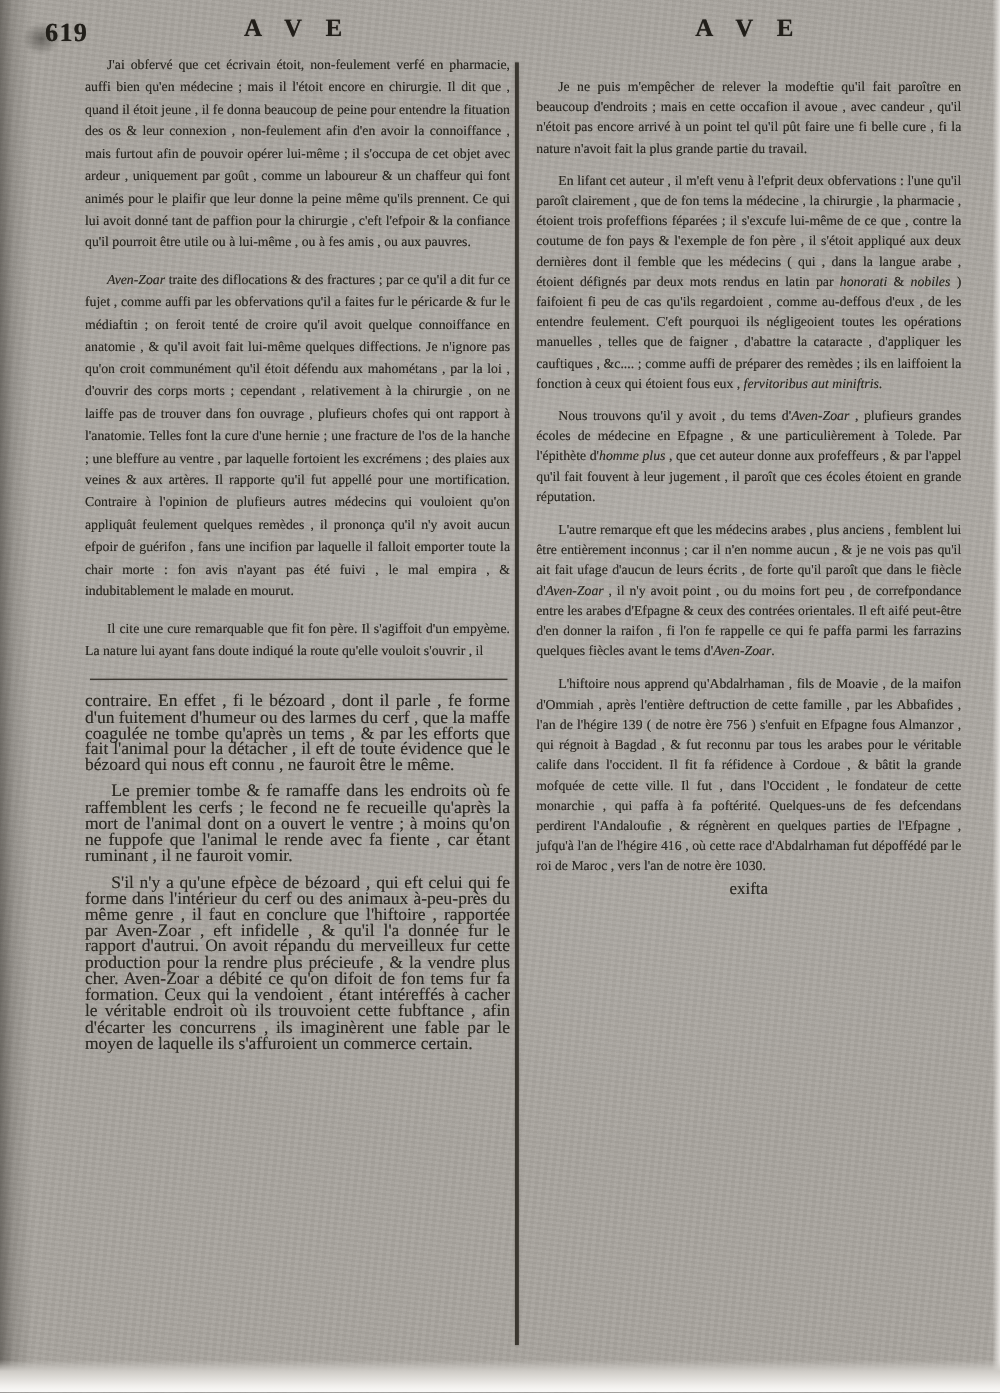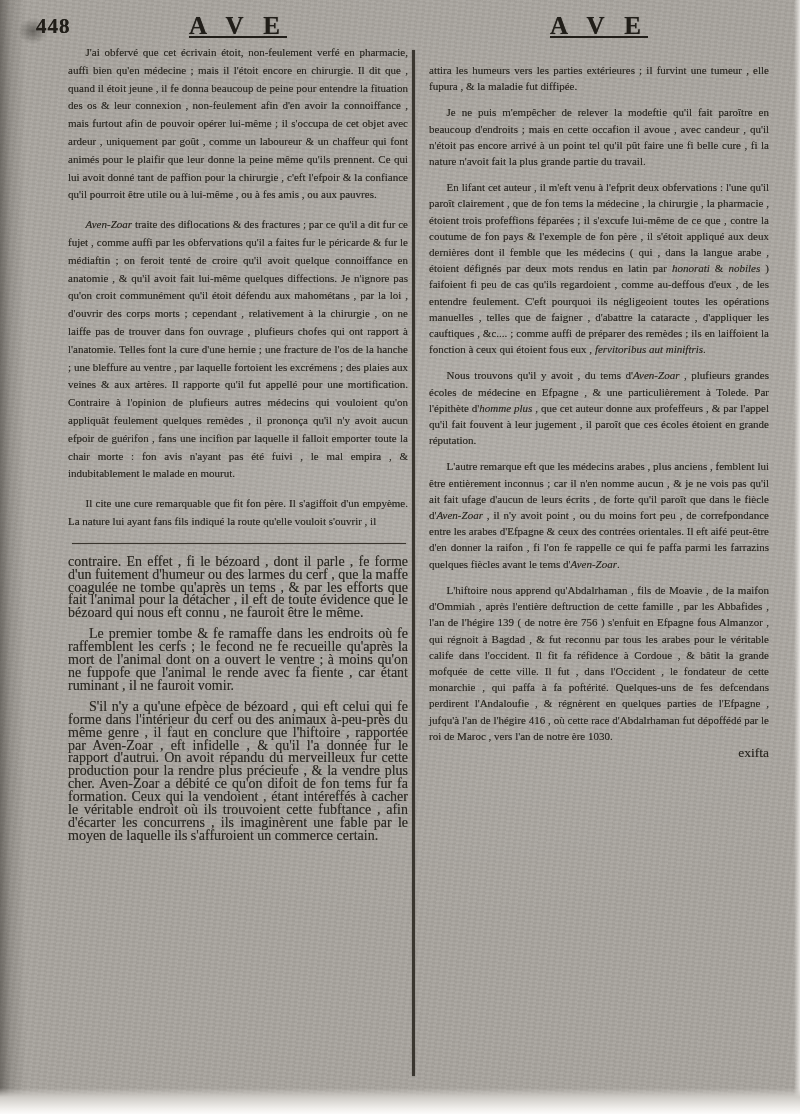--- a/index.html
+++ b/index.html
@@ -37,23 +37,22 @@
     background:radial-gradient(ellipse at center, rgba(30,28,24,.45), rgba(30,28,24,0) 70%);
     pointer-events:none;
   }
   .page-number{
     position:absolute; left:36px; top:14px;
     font-size:21px; font-weight:bold; letter-spacing:1px; color:#211e19;
     text-shadow:0 0 .6px rgba(30,27,22,.8);
   }
   .running-head{
     position:absolute; top:12px; width:340px; text-align:center;
-    font-size:25px; font-weight:bold; letter-spacing:7px; color:#211e19;
+    font-size:20px; font-weight:bold; letter-spacing:7px; color:#211e19;
     text-shadow:0 0 .7px rgba(30,27,22,.8);
-    text-decoration:underline;
   }
   .head-left{left:68px;}
   .head-right{left:429px;}
   .divider{
     position:absolute; left:412px; top:50px; width:2.5px; height:1026px;
     background:var(--rule); box-shadow:0 0 1px rgba(40,36,30,.7);
   }
   .col{position:absolute; text-align:justify;}
   .col-left{left:68px; top:44px; width:340px;}
   .col-right{left:429px; top:62px; width:340px;}
@@ -69,55 +68,54 @@
     border:0; border-top:1.6px solid var(--rule);
     margin:12px 0 12px 4px; width:334px;
     box-shadow:0 0 1px rgba(40,36,30,.5);
   }
   .footnotes p{
     font-size:14px; line-height:12.9px; margin:0 0 8px 0; text-indent:1.5em;
     text-shadow:0 0 .4px rgba(44,41,35,.55);
   }
   .footnotes p.noindent{text-indent:0;}
   .catchword{
-    text-align:right; font-size:13.5px; margin-top:1px;
+    text-align:center; font-size:13.5px; margin-top:1px;
     text-shadow:0 0 .45px rgba(44,41,35,.6);
   }
   i{}
 </style>
 </head>
 <body>
 
 <div class="page">
 
   <div class="smudge"></div>
 
-  <div class="page-number">448</div>
+  <div class="page-number">619</div>
   <div class="running-head head-left">A V E</div>
   <div class="running-head head-right">A V E</div>
 
   <div class="divider"></div>
 
   <div class="col col-left">
     <div>
         <p>J'ai obfervé que cet écrivain étoit, non-feulement verfé en pharmacie, auffi bien qu'en médecine ; mais il l'étoit encore en chirurgie. Il dit que , quand il étoit jeune , il fe donna beaucoup de peine pour entendre la fituation des os &amp; leur connexion , non-feulement afin d'en avoir la connoiffance , mais furtout afin de pouvoir opérer lui-même ; il s'occupa de cet objet avec ardeur , uniquement par goût , comme un laboureur &amp; un chaffeur qui font animés pour le plaifir que leur donne la peine même qu'ils prennent. Ce qui lui avoit donné tant de paffion pour la chirurgie , c'eft l'efpoir &amp; la confiance qu'il pourroit être utile ou à lui-même , ou à fes amis , ou aux pauvres.</p>
         <p><i>Aven-Zoar</i> traite des diflocations &amp; des fractures ; par ce qu'il a dit fur ce fujet , comme auffi par les obfervations qu'il a faites fur le péricarde &amp; fur le médiaftin ; on feroit tenté de croire qu'il avoit quelque connoiffance en anatomie , &amp; qu'il avoit fait lui-même quelques diffections. Je n'ignore pas qu'on croit communément qu'il étoit défendu aux mahométans , par la loi , d'ouvrir des corps morts ; cependant , relativement à la chirurgie , on ne laiffe pas de trouver dans fon ouvrage , plufieurs chofes qui ont rapport à l'anatomie. Telles font la cure d'une hernie ; une fracture de l'os de la hanche ; une bleffure au ventre , par laquelle fortoient les excrémens ; des plaies aux veines &amp; aux artères. Il rapporte qu'il fut appellé pour une mortification. Contraire à l'opinion de plufieurs autres médecins qui vouloient qu'on appliquât feulement quelques remèdes , il prononça qu'il n'y avoit aucun efpoir de guérifon , fans une incifion par laquelle il falloit emporter toute la chair morte : fon avis n'ayant pas été fuivi , le mal empira , &amp; indubitablement le malade en mourut.</p>
-        <p>Il cite une cure remarquable que fit fon père. Il s'agiffoit d'un empyème. La nature lui ayant fans fils indiqué la route qu'elle vouloit s'ouvrir , il</p>
+        <p>Il cite une cure remarquable que fit fon père. Il s'agiffoit d'un empyème. La nature lui ayant fans doute indiqué la route qu'elle vouloit s'ouvrir , il</p>
       </div>
     <hr class="fn-rule">
     <div class="footnotes">
         <p class="noindent">contraire. En effet , fi le bézoard , dont il parle , fe forme d'un fuitement d'humeur ou des larmes du cerf , que la maffe coagulée ne tombe qu'après un tems , &amp; par les efforts que fait l'animal pour la détacher , il eft de toute évidence que le bézoard qui nous eft connu , ne fauroit être le même.</p>
         <p>Le premier tombe &amp; fe ramaffe dans les endroits où fe raffemblent les cerfs ; le fecond ne fe recueille qu'après la mort de l'animal dont on a ouvert le ventre ; à moins qu'on ne fuppofe que l'animal le rende avec fa fiente , car étant ruminant , il ne fauroit vomir.</p>
         <p>S'il n'y a qu'une efpèce de bézoard , qui eft celui qui fe forme dans l'intérieur du cerf ou des animaux à-peu-près du même genre , il faut en conclure que l'hiftoire , rapportée par Aven-Zoar , eft infidelle , &amp; qu'il l'a donnée fur le rapport d'autrui. On avoit répandu du merveilleux fur cette production pour la rendre plus précieufe , &amp; la vendre plus cher. Aven-Zoar a débité ce qu'on difoit de fon tems fur fa formation. Ceux qui la vendoient , étant intéreffés à cacher le véritable endroit où ils trouvoient cette fubftance , afin d'écarter les concurrens , ils imaginèrent une fable par le moyen de laquelle ils s'affuroient un commerce certain.</p>
       </div>
   </div>
 
   <div class="col col-right">
     <div>
-        <p class="noindent">attira les humeurs vers les parties extérieures ; il furvint une tumeur , elle fupura , &amp; la maladie fut diffipée.</p>
         <p>Je ne puis m'empêcher de relever la modeftie qu'il fait paroître en beaucoup d'endroits ; mais en cette occafion il avoue , avec candeur , qu'il n'étoit pas encore arrivé à un point tel qu'il pût faire une fi belle cure , fi la nature n'avoit fait la plus grande partie du travail.</p>
         <p>En lifant cet auteur , il m'eft venu à l'efprit deux obfervations : l'une qu'il paroît clairement , que de fon tems la médecine , la chirurgie , la pharmacie , étoient trois profeffions féparées ; il s'excufe lui-même de ce que , contre la coutume de fon pays &amp; l'exemple de fon père , il s'étoit appliqué aux deux dernières dont il femble que les médecins ( qui , dans la langue arabe , étoient défignés par deux mots rendus en latin par <i>honorati</i> &amp; <i>nobiles</i> ) faifoient fi peu de cas qu'ils regardoient , comme au-deffous d'eux , de les entendre feulement. C'eft pourquoi ils négligeoient toutes les opérations manuelles , telles que de faigner , d'abattre la cataracte , d'appliquer les cauftiques , &amp;c.... ; comme auffi de préparer des remèdes ; ils en laiffoient la fonction à ceux qui étoient fous eux , <i>fervitoribus aut miniftris</i>.</p>
         <p>Nous trouvons qu'il y avoit , du tems d'<i>Aven-Zoar</i> , plufieurs grandes écoles de médecine en Efpagne , &amp; une particulièrement à Tolede. Par l'épithète d'<i>homme plus</i> , que cet auteur donne aux profeffeurs , &amp; par l'appel qu'il fait fouvent à leur jugement , il paroît que ces écoles étoient en grande réputation.</p>
         <p>L'autre remarque eft que les médecins arabes , plus anciens , femblent lui être entièrement inconnus ; car il n'en nomme aucun , &amp; je ne vois pas qu'il ait fait ufage d'aucun de leurs écrits , de forte qu'il paroît que dans le fiècle d'<i>Aven-Zoar</i> , il n'y avoit point , ou du moins fort peu , de correfpondance entre les arabes d'Efpagne &amp; ceux des contrées orientales. Il eft aifé peut-être d'en donner la raifon , fi l'on fe rappelle ce qui fe paffa parmi les farrazins quelques fiècles avant le tems d'<i>Aven-Zoar</i>.</p>
         <p>L'hiftoire nous apprend qu'Abdalrhaman , fils de Moavie , de la maifon d'Ommiah , après l'entière deftruction de cette famille , par les Abbafides , l'an de l'hégire 139 ( de notre ère 756 ) s'enfuit en Efpagne fous Almanzor , qui régnoit à Bagdad , &amp; fut reconnu par tous les arabes pour le véritable calife dans l'occident. Il fit fa réfidence à Cordoue , &amp; bâtit la grande mofquée de cette ville. Il fut , dans l'Occident , le fondateur de cette monarchie , qui paffa à fa poftérité. Quelques-uns de fes defcendans perdirent l'Andaloufie , &amp; régnèrent en quelques parties de l'Efpagne , jufqu'à l'an de l'hégire 416 , où cette race d'Abdalrhaman fut dépoffédé par le roi de Maroc , vers l'an de notre ère 1030.</p>
       </div>
     <div class="catchword">exifta</div>
   </div>
 
   <div class="edge-left"></div>

